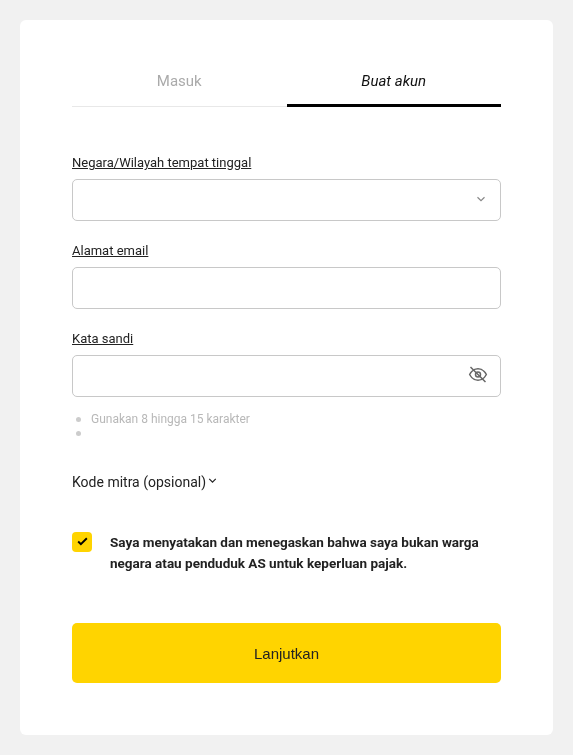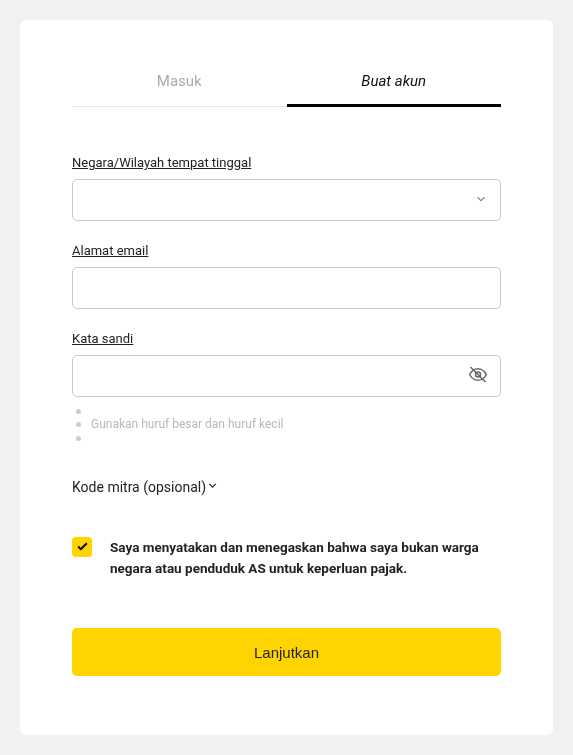--- a/index.html
+++ b/index.html
@@ -20,21 +20,21 @@
     .password-box { padding-right: 40px; }
     .password-box input { border: none; outline: none; width: 100%; height: 100%; font-size: 14px; }
     .eye-icon { position: absolute; right: 12px; top: 50%; transform: translateY(-50%); cursor: pointer; }
     .hints { margin-top: 12px; padding-left: 4px; }
     .hint { display: flex; align-items: center; font-size: 12px; color: #b8b8b8; line-height: 1.8; }
     .hint-dot { width: 5px; height: 5px; background: #ccc; border-radius: 50%; margin-right: 10px; flex-shrink: 0; }
     .partner-code { display: flex; align-items: center; margin-top: 38px; cursor: pointer; font-size: 14px; color: #222; }
     .check-row { display: flex; gap: 18px; margin-top: 42px; align-items: flex-start; font-weight: bold; }
     .checkbox { width: 20px; height: 20px; background: #ffd400; border-radius: 4px; flex-shrink: 0; display: flex; align-items: center; justify-content: center; cursor: pointer; }
     .check-text { font-size: 13.5px; color: #222; line-height: 1.55; }
-    .submit-btn { width: 100%; height: 48px; background: #ffd400; border: none; border-radius: 5px; font-size: 15px; color: #222; cursor: pointer; margin-top: 50px; text-align: center; }
+    .submit-btn { width: 100%; height: 60px; background: #ffd400; border: none; border-radius: 5px; font-size: 15px; color: #222; cursor: pointer; margin-top: 50px; text-align: center; }
   </style>
 </head>
 <body>
 
 <div class="card">
 
   <div class="tabs">
     <div class="tab inactive">Masuk</div>
     <div class="tab active">Buat akun</div>
   </div>
@@ -63,24 +63,21 @@
         <svg width="20" height="20" viewBox="0 0 24 24" fill="none" stroke="#666" stroke-width="1.8">
           <path d="M2 12s3.5-7 10-7 10 7 10 7-3.5 7-10 7-10-7-10-7z"></path>
             <circle cx="12" cy="12" r="3"></circle>
             <line x1="3" y1="3" x2="21" y2="21"></line>
         </svg>
       </span>
     </div>
     <div class="hints">
       <div class="hint">
           <span class="hint-dot"></span>
-        </div>
-      <div class="hint">
-          <span class="hint-dot"></span>
-          <span>Gunakan huruf besar dan huruf kecil</span>
+          <span>Gunakan 8 hingga 15 karakter</span>
         </div>
       <div class="hint">
           <span class="hint-dot"></span>
         </div>
     </div>
   </div>
 
   <div class="partner-code">
     <span>Kode mitra (opsional)</span>
     <span>

